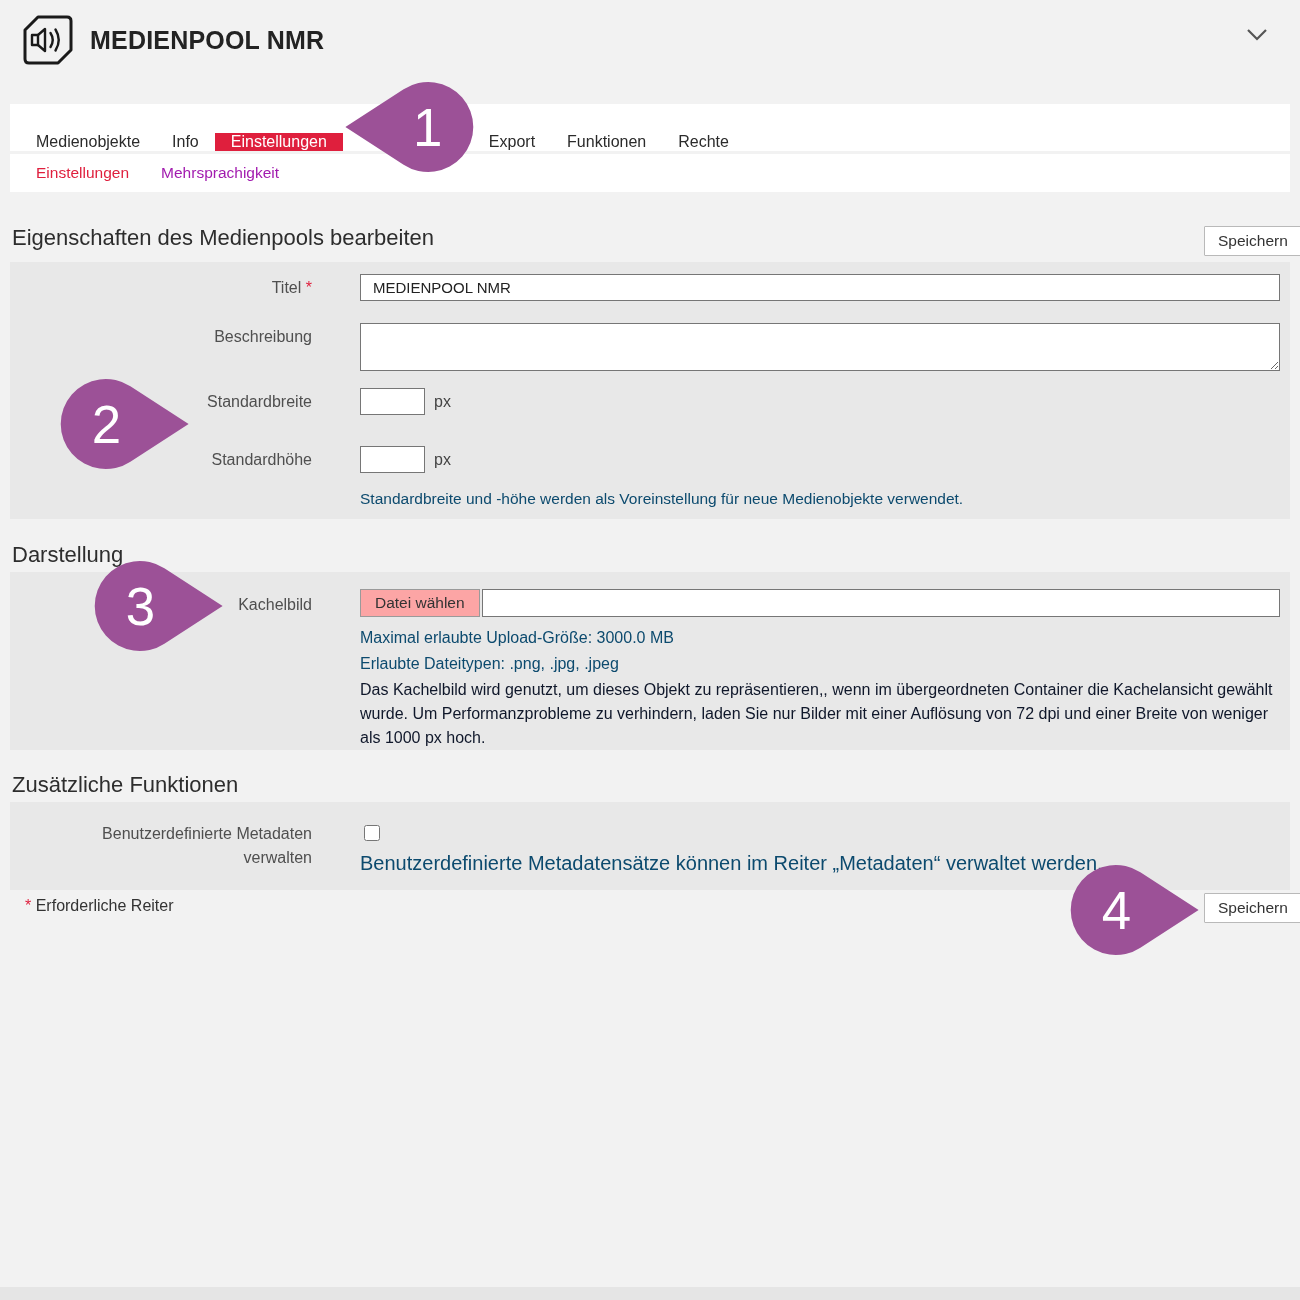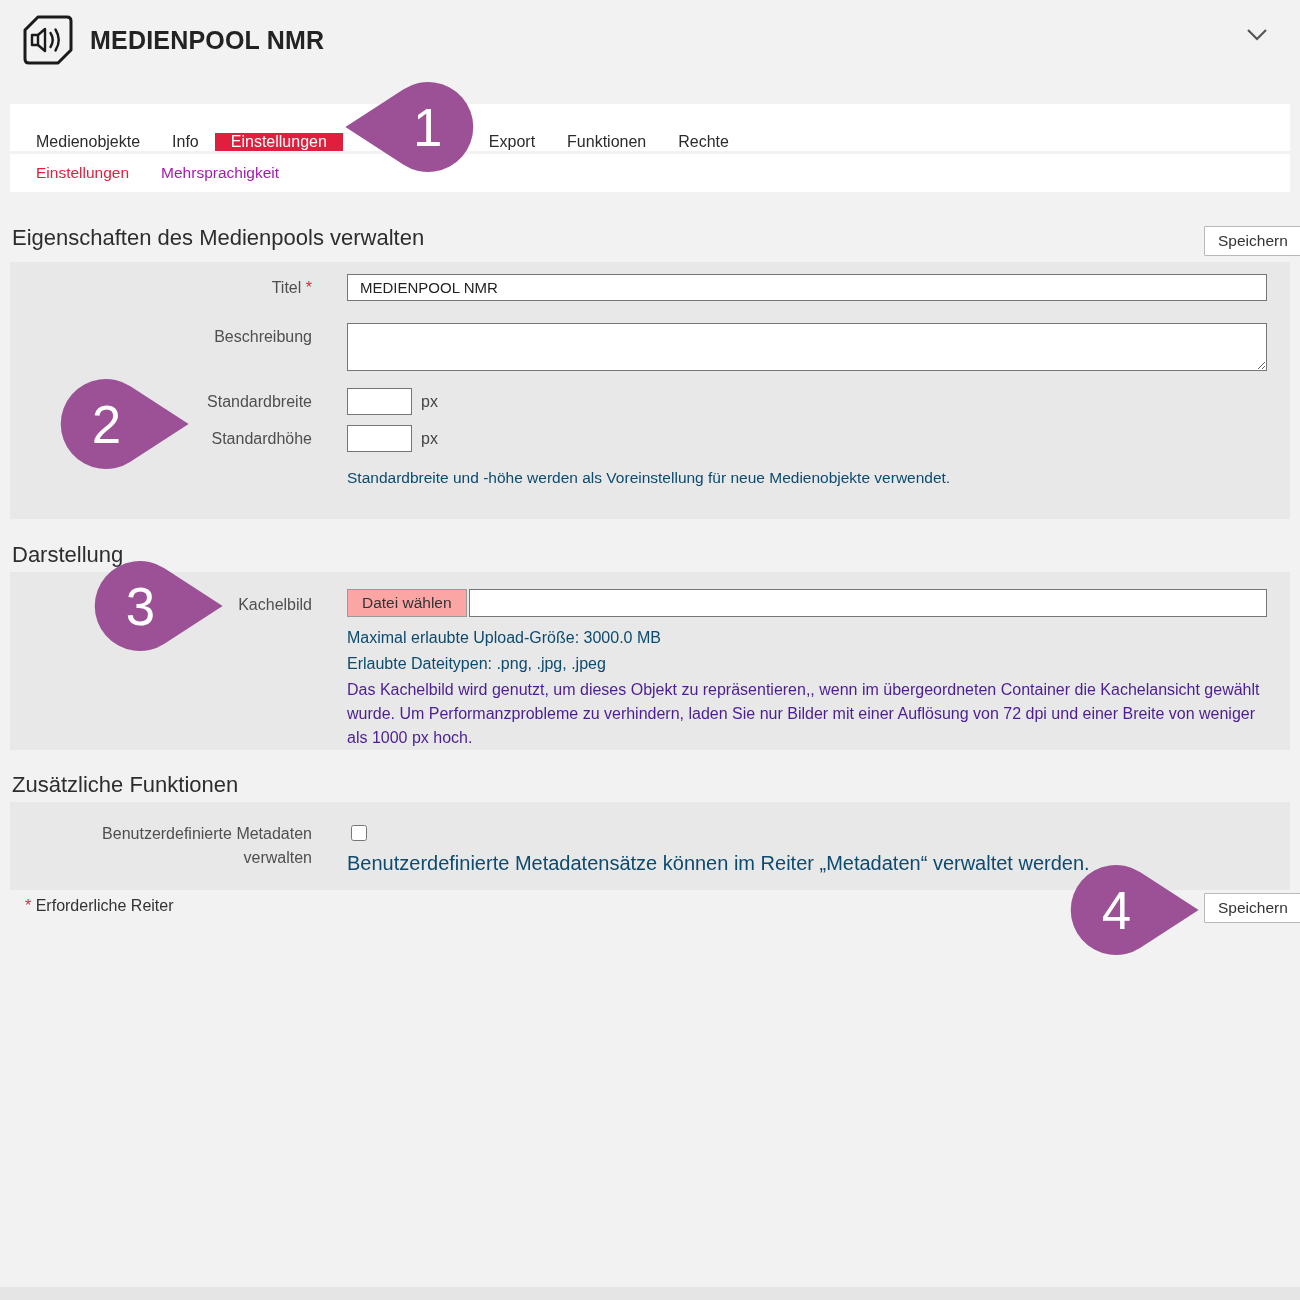--- a/index.html
+++ b/index.html
@@ -32,37 +32,37 @@
     display:flex;align-items:center;padding-left:10px}
   .subtab{padding:0 16px;font-size:15.5px;color:#a21caf;cursor:pointer}
   .subtab.active{color:var(--red)}
   
   .h2{position:absolute;left:12px;font-size:22px;font-weight:400;color:#2d2d2d;margin:0}
   
   .btn{position:absolute;height:30px;padding:0 13px;background:#fff;border:1px solid #b9b9b9;
     font-family:"Liberation Sans",sans-serif;font-size:15.5px;color:#333;border-radius:1px;cursor:pointer}
   
   .panel{position:absolute;left:10px;width:1280px;background:var(--panel)}
-  .frow{display:grid;grid-template-columns:302px 1fr;column-gap:35px}
+  .frow{display:grid;grid-template-columns:302px 1fr;column-gap:48px}
   .flabel{text-align:right;font-size:16px;color:var(--label);padding-top:4px;line-height:20px}
   .req{color:var(--red)}
   .tinput{width:920px;height:27px;border:1px solid #767676;background:#fff;padding:0 12px;
     font-family:"Liberation Sans",sans-serif;font-size:15px;color:#222}
   .tarea{width:920px;height:48px;border:1px solid #767676;background:#fff;resize:both;
     font-family:"Liberation Sans",sans-serif;font-size:15px;padding:4px 8px}
   .sinput{width:65px;height:27px;border:1px solid #767676;background:#fff;padding:0 6px;
     font-family:"Liberation Sans",sans-serif;font-size:15px}
   .unit{margin-left:9px;font-size:16px;color:#444}
   .hint{font-size:15.5px;color:#0c4a6e;line-height:20px}
   .filebar{display:flex;align-items:stretch;width:920px}
   .file-btn{height:28px;padding:0 14px;background:#fca5a5;border:1px solid #9a9a9a;
     font-family:"Liberation Sans",sans-serif;font-size:15.5px;color:#333;cursor:pointer}
   .file-input{flex:1;height:28px;border:1px solid #767676;background:#fff;margin-left:2px;
     font-family:"Liberation Sans",sans-serif;font-size:15px;padding:0 8px}
-  .para{font-size:16px;color:#4c1d95;line-height:24px;width:922px;hyphens:auto}
+  .para{font-size:16px;color:#0f172a;line-height:24px;width:922px;hyphens:auto}
   .checkbox{width:16px;height:16px;border:1px solid #767676;background:#fff;border-radius:2px}
   .foot-note{position:absolute;left:25px;top:897px;font-size:16px;color:#333}
   .bottom-strip{position:absolute;left:0;bottom:0;width:1300px;height:13px;background:#e5e5e5}
   
   .callout{position:absolute;pointer-events:none}
   .callout text{font-family:"Liberation Sans",sans-serif;font-weight:400}
 </style>
 </head>
 <body>
 
@@ -92,40 +92,40 @@
   <a class="tab">Export</a>
   <a class="tab">Funktionen</a>
   <a class="tab">Rechte</a>
 </nav>
 
 <nav class="subtabbar">
   <a class="subtab active">Einstellungen</a>
   <a class="subtab">Mehrsprachigkeit</a>
 </nav>
 
-<h2 class="h2" style="top:225px">Eigenschaften des Medienpools verwalten</h2>
+<h2 class="h2" style="top:225px">Eigenschaften des Medienpools bearbeiten</h2>
 <button class="btn" style="left:1204px;top:226px">Speichern</button>
 
 <div class="panel" style="top:262px;height:257px;padding-top:12px">
   <div class="frow" style="margin-bottom:22px">
     <div class="flabel">
       <span>Titel</span>
       <span class="req">*</span>
     </div>
     <div>
       <input class="tinput" type="text" value="MEDIENPOOL NMR" style="">
     </div>
   </div>
   <div class="frow" style="margin-bottom:13px">
     <div class="flabel">Beschreibung</div>
     <div>
       <textarea class="tarea" style=""></textarea>
     </div>
   </div>
-  <div class="frow" style="margin-bottom:10px">
+  <div class="frow" style="margin-bottom:31px">
     <div class="flabel">Standardbreite</div>
     <div style="display:flex;align-items:center">
       <input class="sinput" type="text" style="">
       <span class="unit">px</span>
     </div>
   </div>
   <div class="frow" style="margin-bottom:16px">
     <div class="flabel">Standardhöhe</div>
     <div style="display:flex;align-items:center">
       <input class="sinput" type="text" style="">

